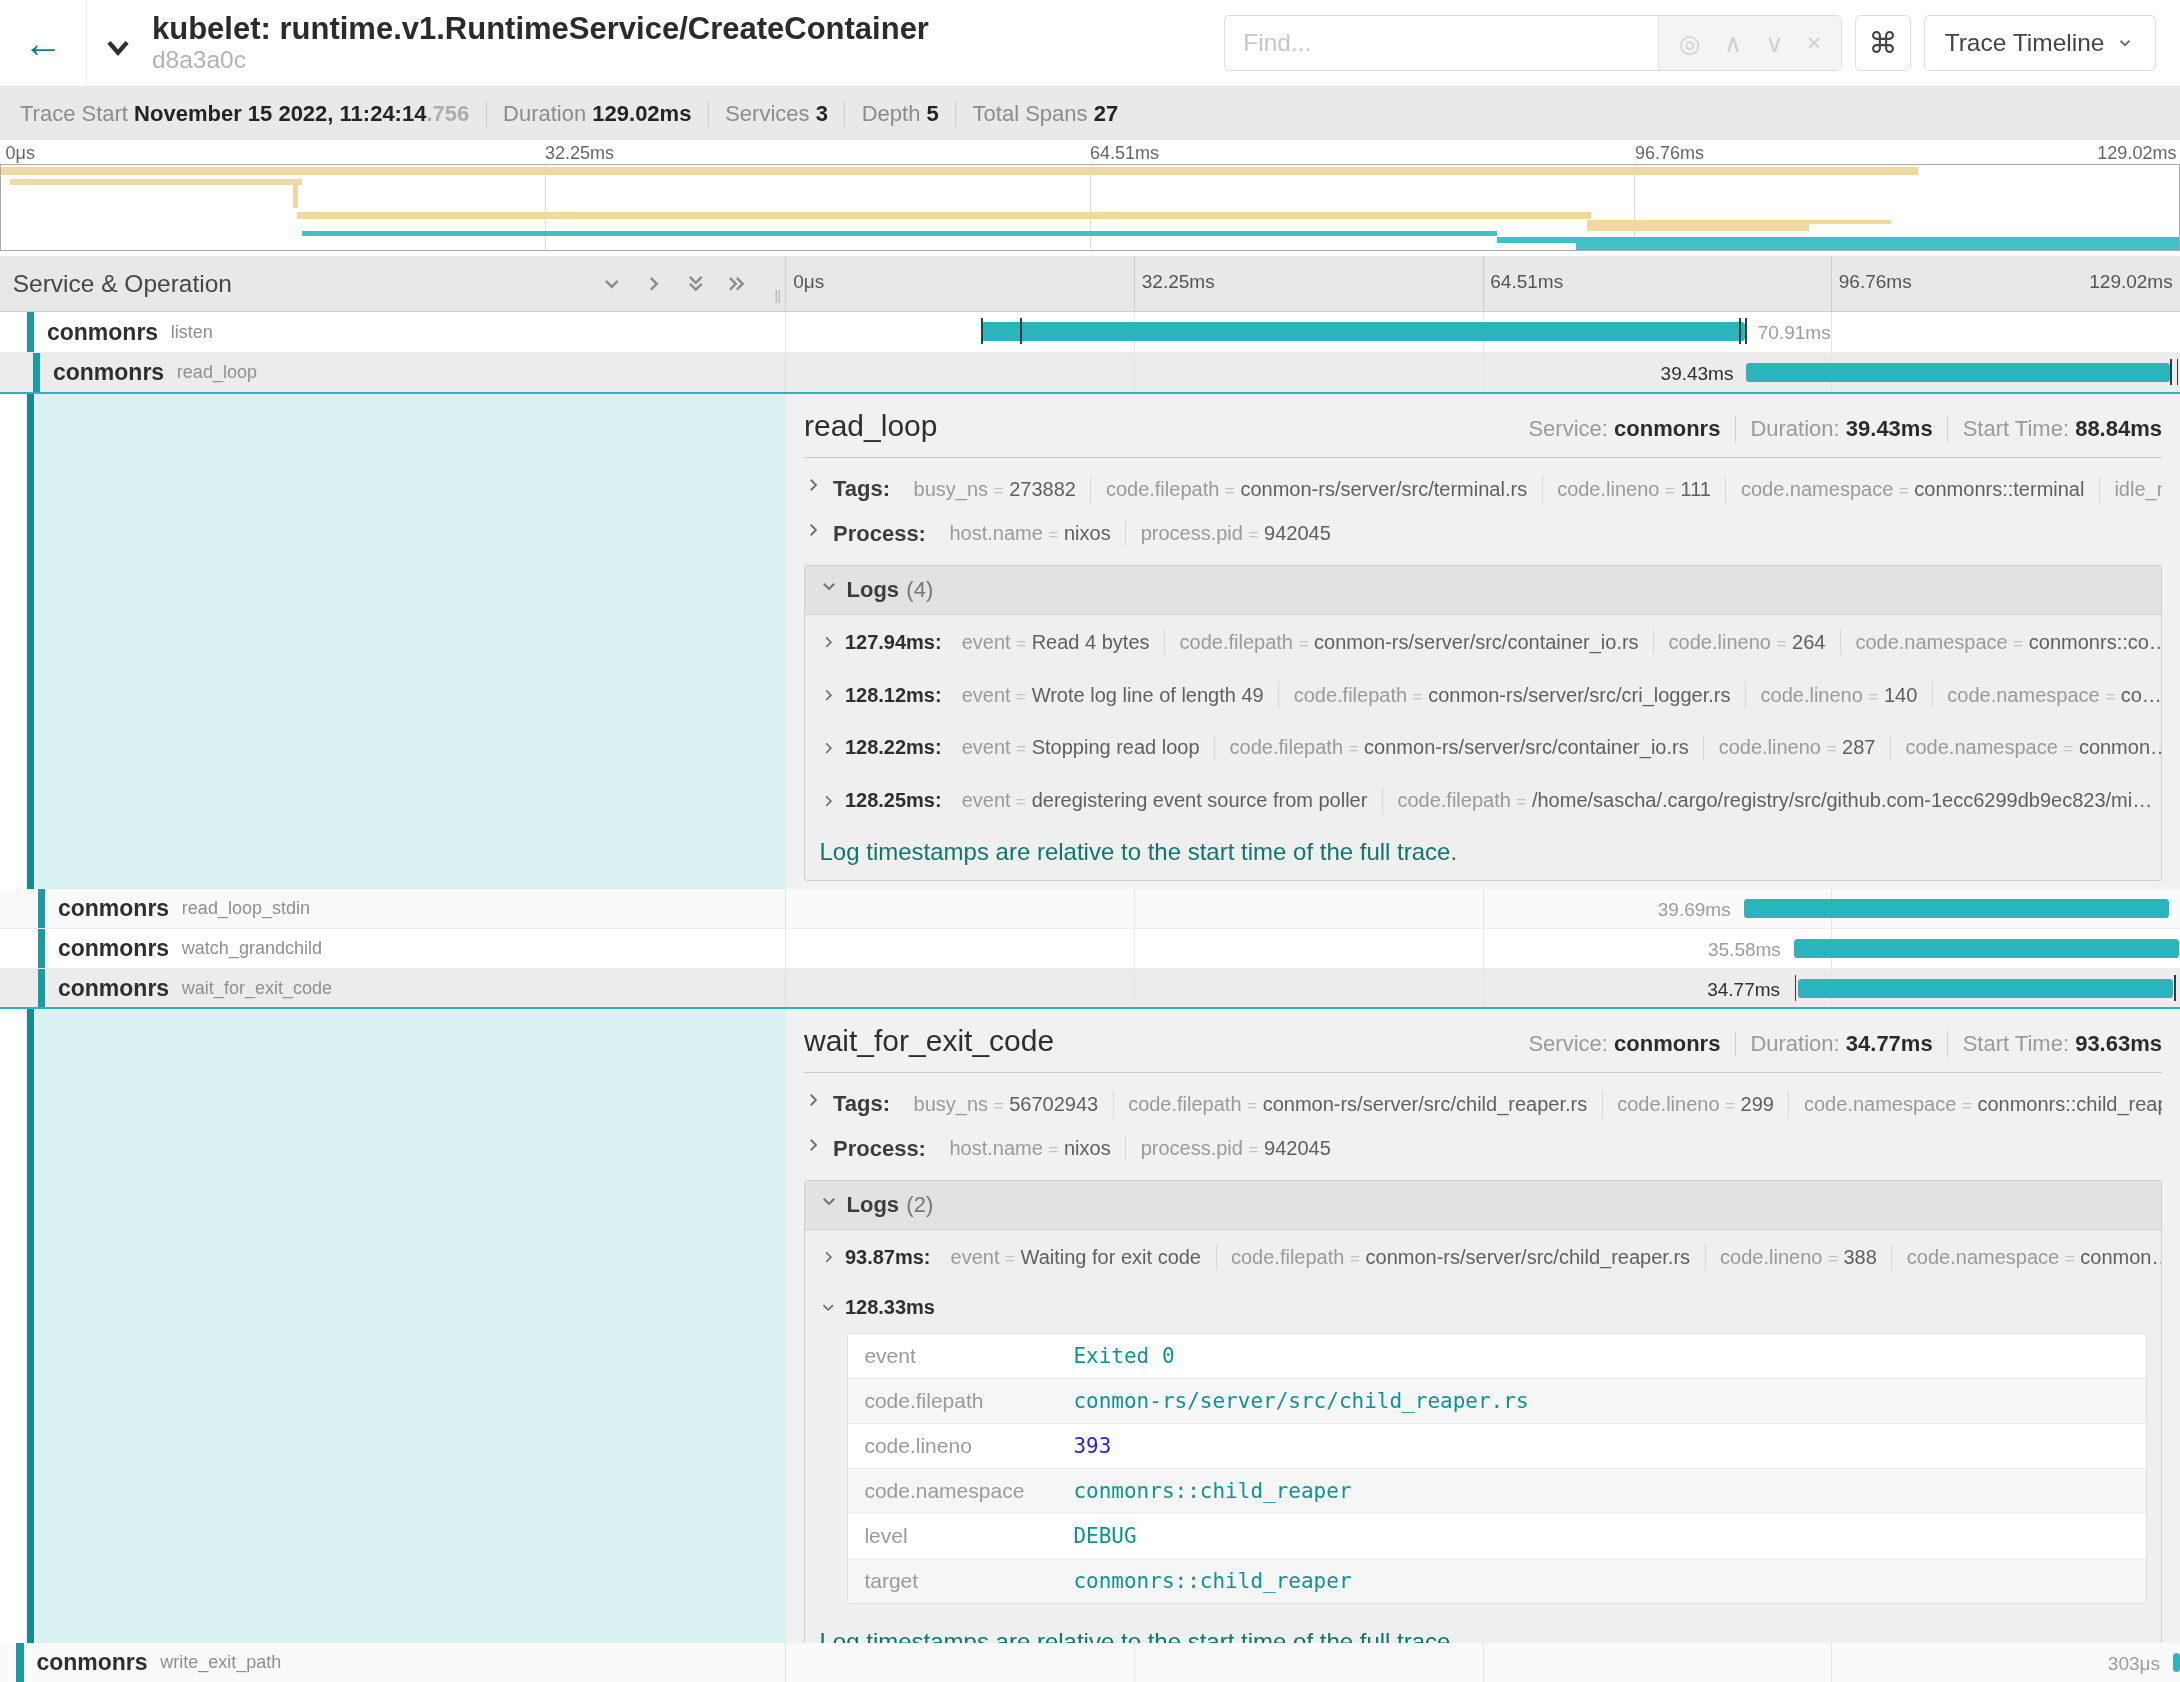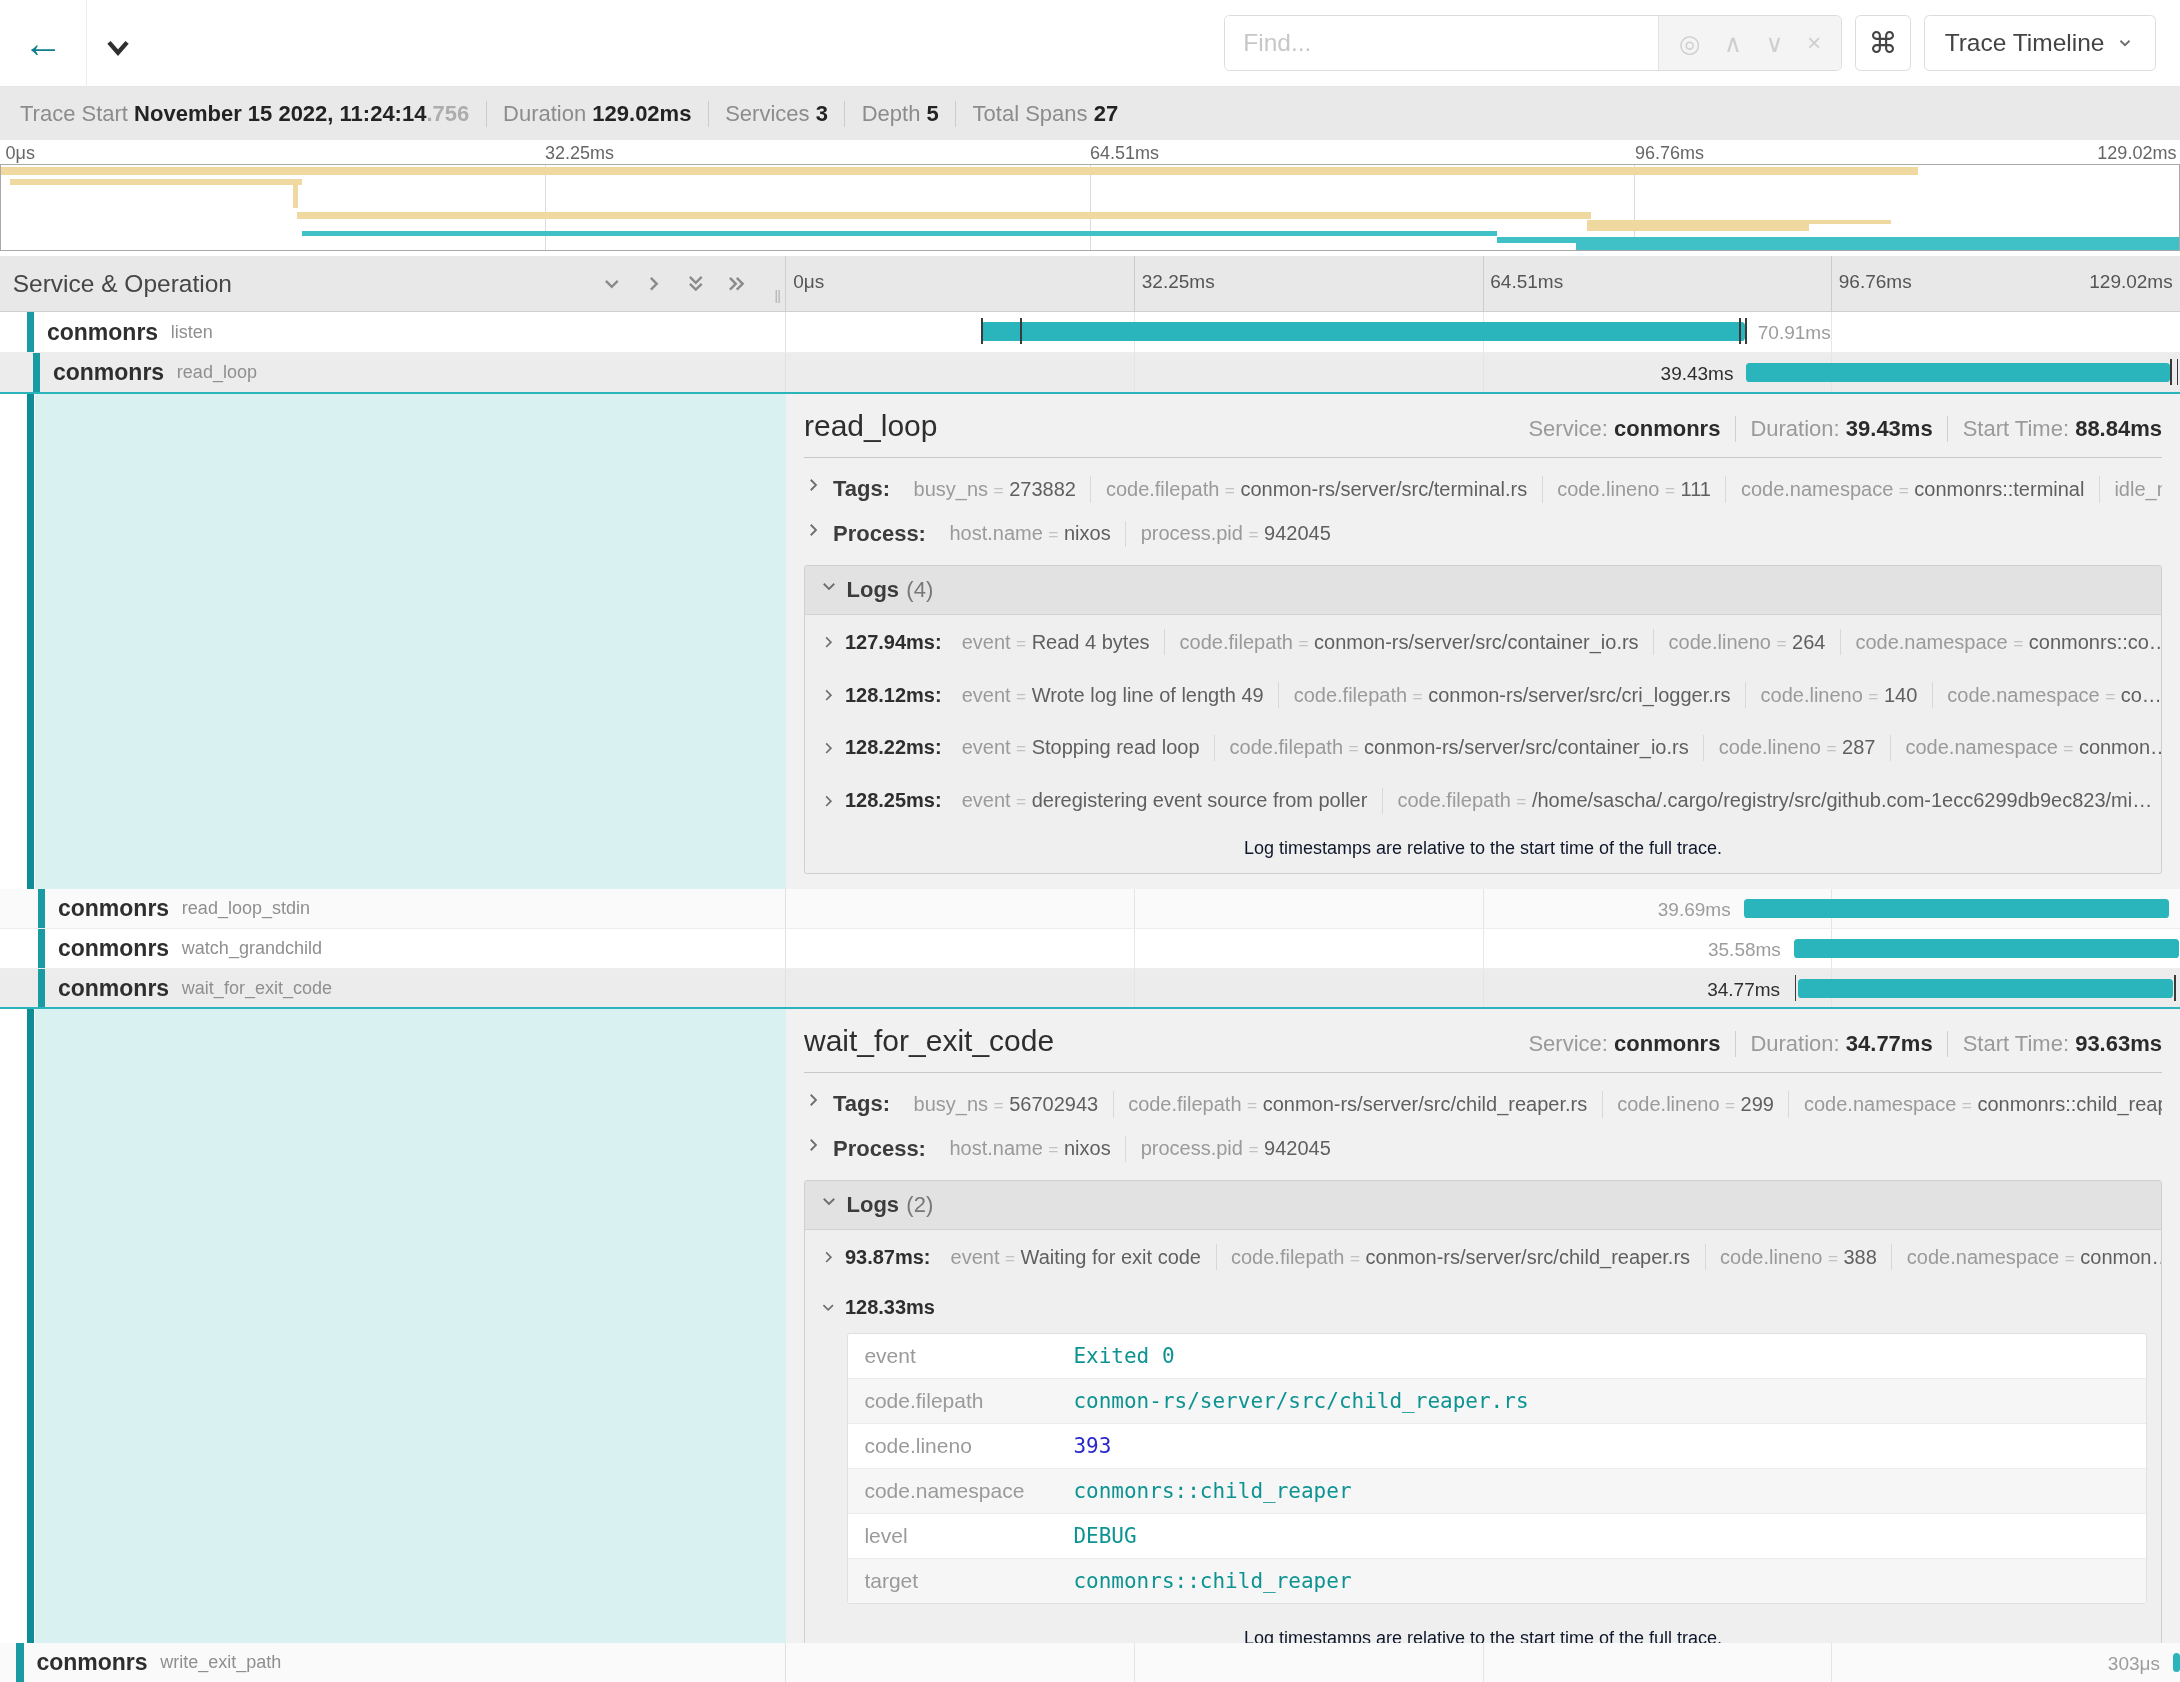--- a/index.html
+++ b/index.html
@@ -94,21 +94,21 @@
   .kv:last-child { border-right:none; }
   .kv .k { color:#9a9a9a; }
   .kv .eq { color:#c2c2c2; padding:0 5.5px; font-size:17.3px; }
   .kv .v { color:#5f5f5f; }
   .logs-box { border:0.9px solid #cfcfcf; border-radius:2.7px; margin-top:12.7px; background:#efefef; }
   .logs-head { background:#e2e2e2; border-bottom:0.9px solid #d2d2d2; padding:11px 14.5px; display:flex; cursor:pointer; }
   .logs-head .lbl { font-size:22px; font-weight:700; color:#3c3c3c; margin-left:9px; }
   .logs-head .cnt { font-size:22px; color:#777; margin-left:7.3px; font-weight:400; }
   .log-row { display:flex; align-items:center; padding:13.6px 14.5px 12.7px 14.5px; white-space:nowrap; overflow:hidden; cursor:pointer; }
   .log-time { font-size:20px; font-weight:700; color:#2e2e2e; margin:0 5.5px 0 9px; }
-  .logs-note { font-size:18px; color:#0f172a; padding:11px 14.5px 14.5px 14.5px;text-align:center; }
+  .logs-note { font-size:24px; color:#0f766e; padding:11px 14.5px 14.5px 14.5px; }
   .spanid-row { display:flex; justify-content:flex-end; align-items:center; gap:9px; padding:14.5px 5.5px 11px 0; }
 
   
   .sublog-head { display:flex; align-items:center; padding:12.7px 14.5px 9px 14.5px; cursor:pointer; }
   .kv-table { margin:5.5px 14.5px 12.7px 42px; background:#fff; border:0.9px solid #e0e0e0; border-radius:2.7px; }
   .kvt-row { display:flex; align-items:center; padding:10px 16.4px; border-bottom:0.9px solid #ececec; }
   .kvt-row:last-child { border-bottom:none; }
   .kvt-row:nth-child(even) { background:#f6f6f6; }
   .kvt-k { width:209px; flex:none; font-size:21px; color:#9a9a9a; }
   .kvt-v { font-size:21px; font-family:"DejaVu Sans Mono", monospace; color:#0e9393; }
@@ -126,20 +126,24 @@
 
   <div class="hdr">
     <div class="back">
         <span>←</span>
       </div>
     <span class="title-chev">
       <svg class="chev dark" width="36" height="31" viewBox="0 0 24 24">
           <polyline points="5,8 12,16 19,8"></polyline>
         </svg>
     </span>
+    <div class="titles">
+      <div class="trace-title">kubelet: runtime.v1.RuntimeService/CreateContainer</div>
+      <div class="trace-id">d8a3a0c</div>
+    </div>
     <div class="hdr-right">
       <div class="find-group">
         <input type="text" placeholder="Find..." style="">
         <div class="find-tools">
           <span>◎</span>
           <span>∧</span>
           <span>∨</span>
           <span>×</span>
         </div>
       </div>

